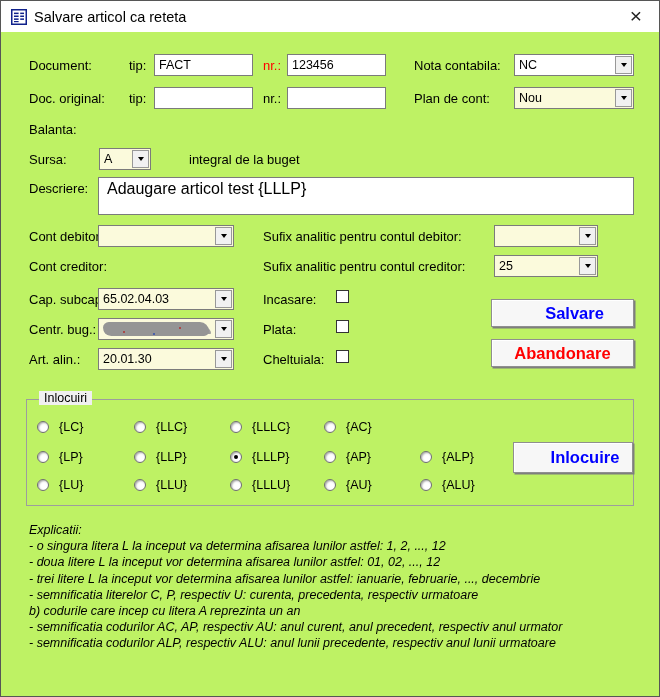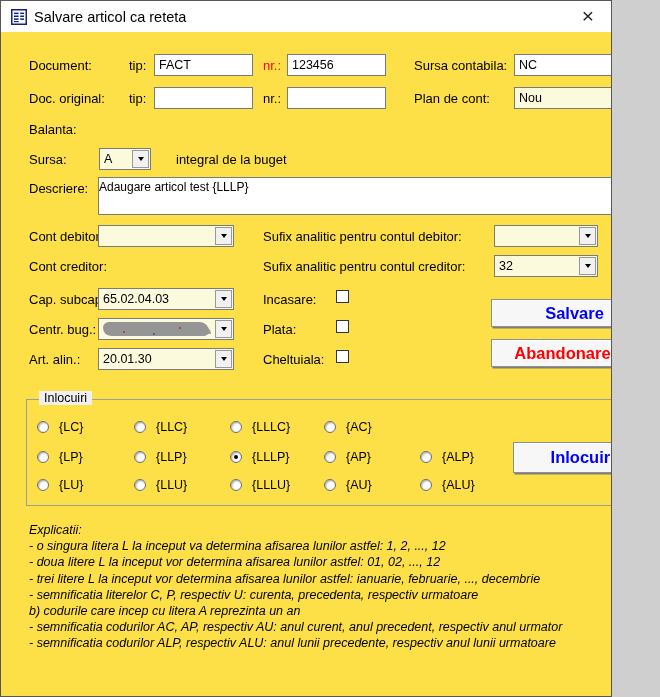--- a/index.html
+++ b/index.html
@@ -1,21 +1,21 @@
 <!DOCTYPE html>
 <html style="--field-yellow: #fbfadc; --accent-blue: #0000ff; --accent-red: #ff0000;"><head>
 <meta charset="utf-8">
 <style>
   * { box-sizing: border-box; }
   html,body { margin:0; padding:0; background:#cfcfcf; }
   body { font-family:"Liberation Sans", sans-serif; }
 
   .window {
-    position:relative; width:612px; height:697px;
-    background:#fde047; border:1px solid #565656; overflow:hidden;
+    position:relative; width:660px; height:697px;
+    background:#bef264; border:1px solid #565656; overflow:hidden;
   }
   .titlebar {
     position:absolute; left:0; top:0; right:0; height:31px;
     background:#ffffff; display:flex; align-items:center; padding:0 8px;
   }
   .titlebar .app-icon { width:16px; height:16px; margin:0 7px 0 2px; flex:0 0 auto; }
   .titlebar .title { font-size:14.5px; color:#000; }
   .close-btn {
     position:absolute; right:8px; top:2px; width:30px; height:26px;
     display:flex; align-items:center; justify-content:center;
@@ -46,21 +46,21 @@
     display:flex; align-items:center; justify-content:center; cursor:pointer;
   }
   .combo .arrow-btn::after {
     content:""; width:0; height:0;
     border-left:3.5px solid transparent; border-right:3.5px solid transparent;
     border-top:4px solid #000;
   }
 
   .descr-box {
     position:absolute; background:#fff; border:1px solid #7b7b7b;
-    font-family:inherit; font-size:12px; padding:2px 0; resize:none; outline:none;
+    font-family:inherit; font-size:16px; padding:2px 8px; resize:none; outline:none;
   }
 
   .checkbox {
     position:absolute; width:13px; height:13px; background:#fff;
     border:1px solid #333; cursor:pointer;
   }
 
   .btn {
     position:absolute; background:#f7f7f7; border:1px solid #8f8f8f;
     box-shadow:1.5px 1.5px 0 #7e7e7e, inset 1px 1px 0 #ffffff;
@@ -125,21 +125,21 @@
     </span>
     <span class="title">Salvare articol ca reteta</span>
     <span class="close-btn">×</span>
   </div>
 
   <span class="lbl" style="left:28px;top:57px">Document:</span>
   <span class="lbl" style="left:128px;top:57px">tip:</span>
   <input class="tinput" style="left: 153px; top: 53px; width: 99px;" value="FACT">
   <span class="lbl red" style="left:262px;top:57px">nr.:</span>
   <input class="tinput" style="left: 286px; top: 53px; width: 99px;" value="123456">
-  <span class="lbl" style="left:413px;top:57px">Sursa contabila:</span>
+  <span class="lbl" style="left:413px;top:57px">Nota contabila:</span>
   <div class="combo" style="left:513px;top:53px;width:120px">
     <span class="val">NC</span>
     <span class="arrow-btn"></span>
   </div>
 
   <span class="lbl" style="left:28px;top:90px">Doc. original:</span>
   <span class="lbl" style="left:128px;top:90px">tip:</span>
   <input class="tinput" style="left: 153px; top: 86px; width: 99px;" value="">
   <span class="lbl" style="left:262px;top:90px">nr.:</span>
   <input class="tinput" style="left: 286px; top: 86px; width: 99px;" value="">
@@ -149,39 +149,39 @@
     <span class="arrow-btn"></span>
   </div>
 
   <span class="lbl" style="left:28px;top:121px">Balanta:</span>
 
   <span class="lbl" style="left:28px;top:151px">Sursa:</span>
   <div class="combo yellow" style="left:98px;top:147px;width:52px">
     <span class="val">A</span>
     <span class="arrow-btn"></span>
   </div>
-  <span class="lbl" style="left:175px;top:151px">integral de la buget</span>
+  <span class="lbl" style="left:188px;top:151px">integral de la buget</span>
 
   <span class="lbl" style="left:28px;top:180px">Descriere:</span>
   <textarea class="descr-box" style="left: 97px; top: 176px; width: 536px; height: 38px;">Adaugare articol test {LLLP}</textarea>
 
   <span class="lbl" style="left:28px;top:228px">Cont debitor:</span>
   <div class="combo yellow" style="left:97px;top:224px;width:136px">
     <span class="arrow-btn"></span>
   </div>
   <span class="lbl" style="left:262px;top:228px">Sufix analitic pentru contul debitor:</span>
   <div class="combo yellow" style="left:493px;top:224px;width:104px">
     <span class="val"></span>
     <span class="arrow-btn"></span>
   </div>
 
   <span class="lbl" style="left:28px;top:258px">Cont creditor:</span>
   <span class="lbl" style="left:262px;top:258px">Sufix analitic pentru contul creditor:</span>
   <div class="combo yellow" style="left:493px;top:254px;width:104px">
-    <span class="val">32</span>
+    <span class="val">25</span>
     <span class="arrow-btn"></span>
   </div>
 
   <span class="lbl" style="left:28px;top:291px">Cap. subcap.:</span>
   <div class="combo yellow" style="left:97px;top:287px;width:136px">
     <span class="val">65.02.04.03</span>
     <span class="arrow-btn"></span>
   </div>
   <span class="lbl" style="left:262px;top:291px">Incasare:</span>
   <span class="checkbox" style="left:335px;top:289px"></span>

